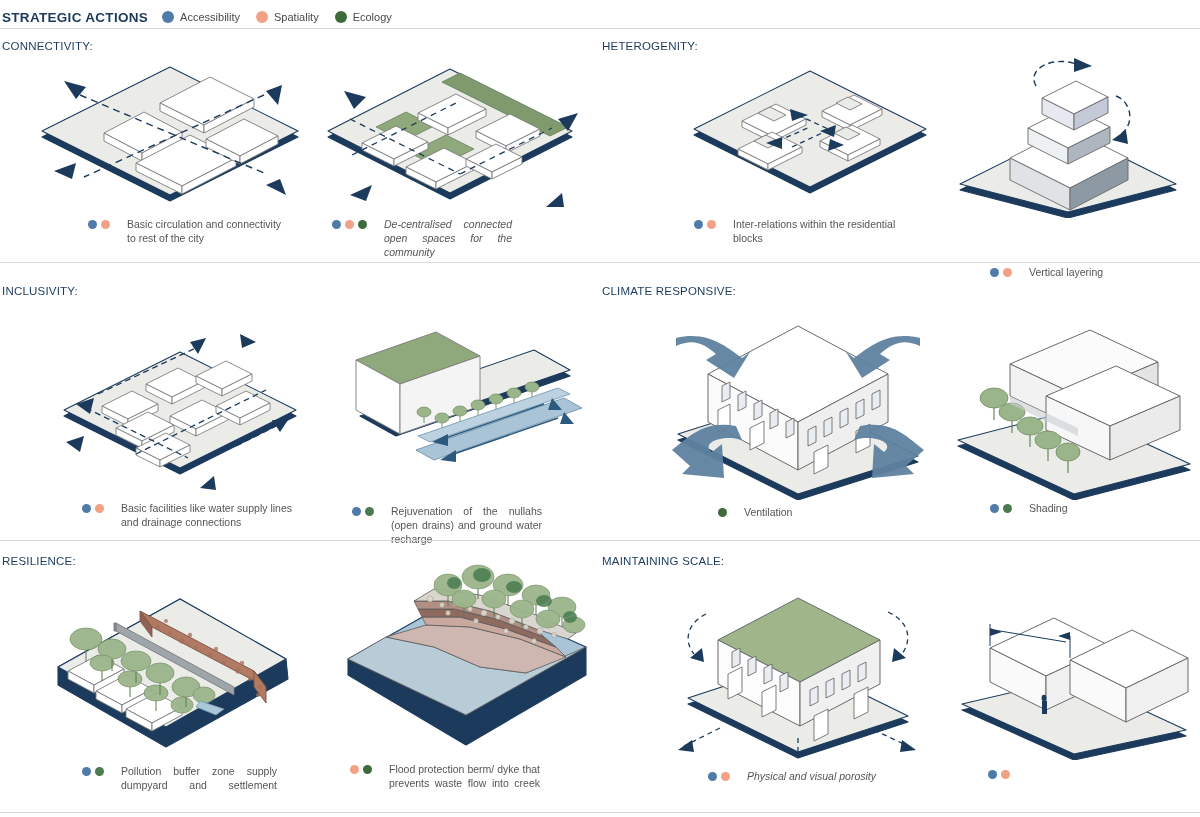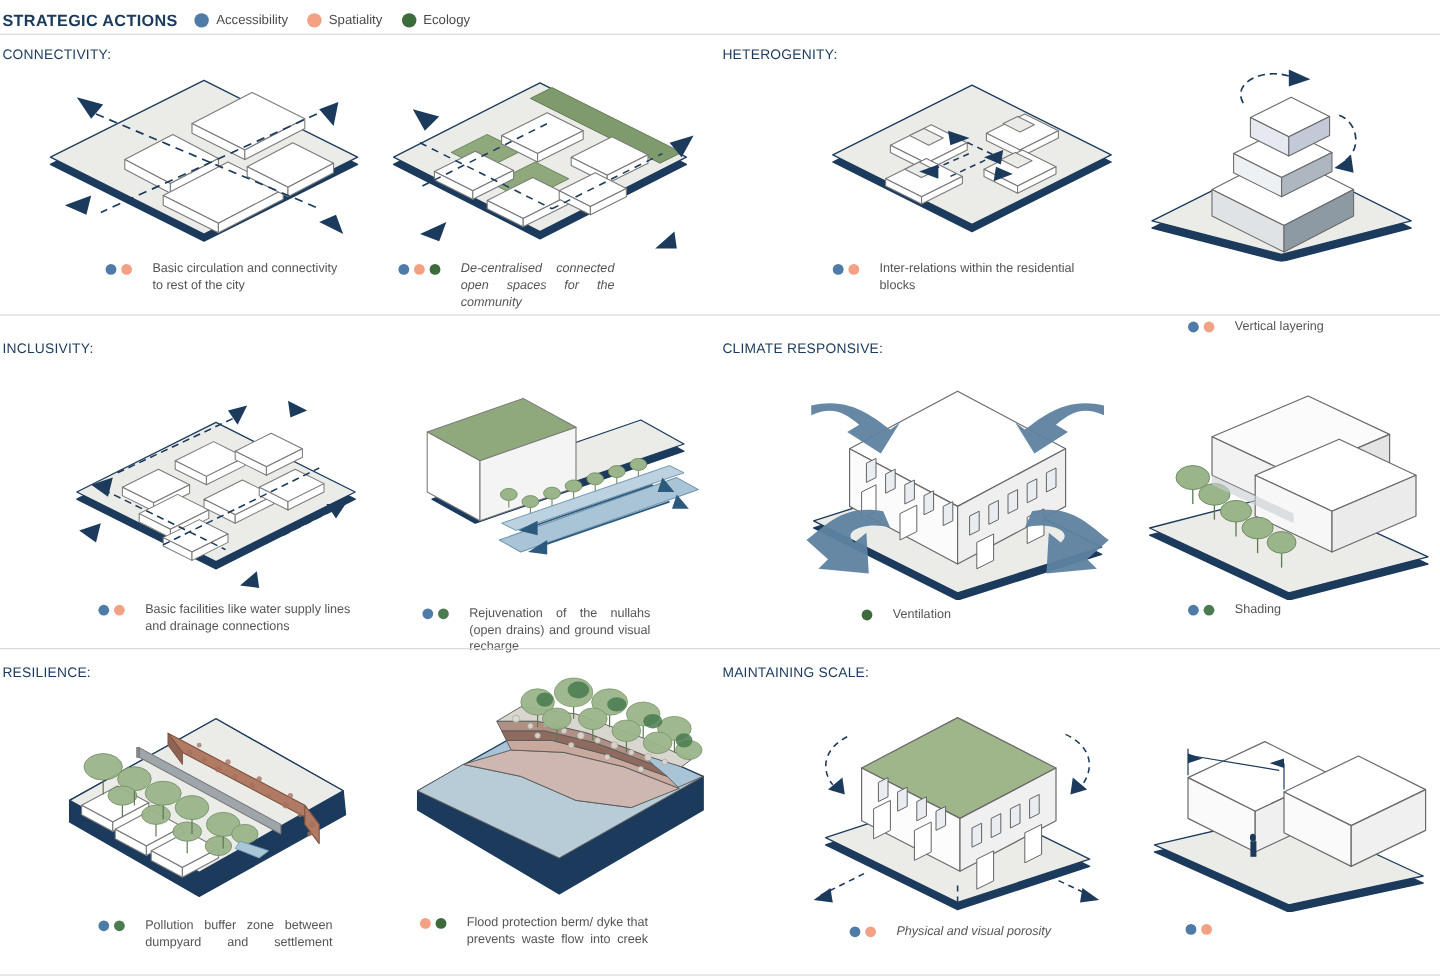--- a/index.html
+++ b/index.html
@@ -331,21 +331,21 @@
           <polygon points="232,98 242,110 228,110"></polygon>
             <polygon points="244,112 254,124 240,124"></polygon>
         </g>
       </g>
     </svg>
     <div class="cap" style="left:32px;top:205px;width:190px;">
       <span class="dots">
         <span class="dot sm" style="background:#4e7ba8"></span>
         <span class="dot sm" style="background:#4a7c50"></span>
       </span>
-      <span class="txt just">Rejuvenation of the nullahs (open drains) and ground visual recharge</span>
+      <span class="txt just">Rejuvenation of the nullahs (open drains) and ground water recharge</span>
     </div>
   </div>
 
   <div class="cell" style="left:650px;top:300px;width:290px;height:250px;">
     <svg class="fig" width="290" height="200" viewBox="0 0 290 200">
       <g stroke="#1b3a5c" stroke-width="1.1" stroke-linejoin="round">
         <polygon points="148,102 268,162 148,200 28,140" fill="#1b3a5c"></polygon>
         <polygon points="148,96 268,156 148,194 28,134" fill="#ebebe8"></polygon>
         <g stroke="#6a6a6a" stroke-width="1">
           <polygon points="58,74 148,26 238,74 148,122" fill="#ffffff"></polygon>
@@ -491,21 +491,21 @@
             <path d="M116,126 v10"></path>
         </g>
         <polygon points="160,126 184,134 176,140 156,132" fill="#aac7d8" stroke="#7098b4" stroke-width="0.7"></polygon>
       </g>
     </svg>
     <div class="cap" style="left:42px;top:190px;width:195px;">
       <span class="dots">
         <span class="dot sm" style="background:#4e7ba8"></span>
         <span class="dot sm" style="background:#4a7c50"></span>
       </span>
-      <span class="txt just">Pollution buffer zone between dumpyard and settlement</span>
+      <span class="txt just">Pollution buffer zone supply dumpyard and settlement</span>
     </div>
   </div>
 
   <div class="cell" style="left:330px;top:555px;width:290px;height:250px;">
     <svg class="fig" width="290" height="200" viewBox="0 0 290 200">
       <g stroke="#1b3a5c" stroke-width="1.05" stroke-linejoin="round">
         <polygon points="18,120 136,190 256,120 256,92 140,102 18,104" fill="#1b3a5c"></polygon>
         <polygon points="18,104 96,60 180,58 256,92 136,160" fill="#a9c4d6"></polygon>
         <g stroke="#5c5c5c" stroke-width="0.8">
           <path d="M18,104 L136,160 L256,92" fill="none"></path>

